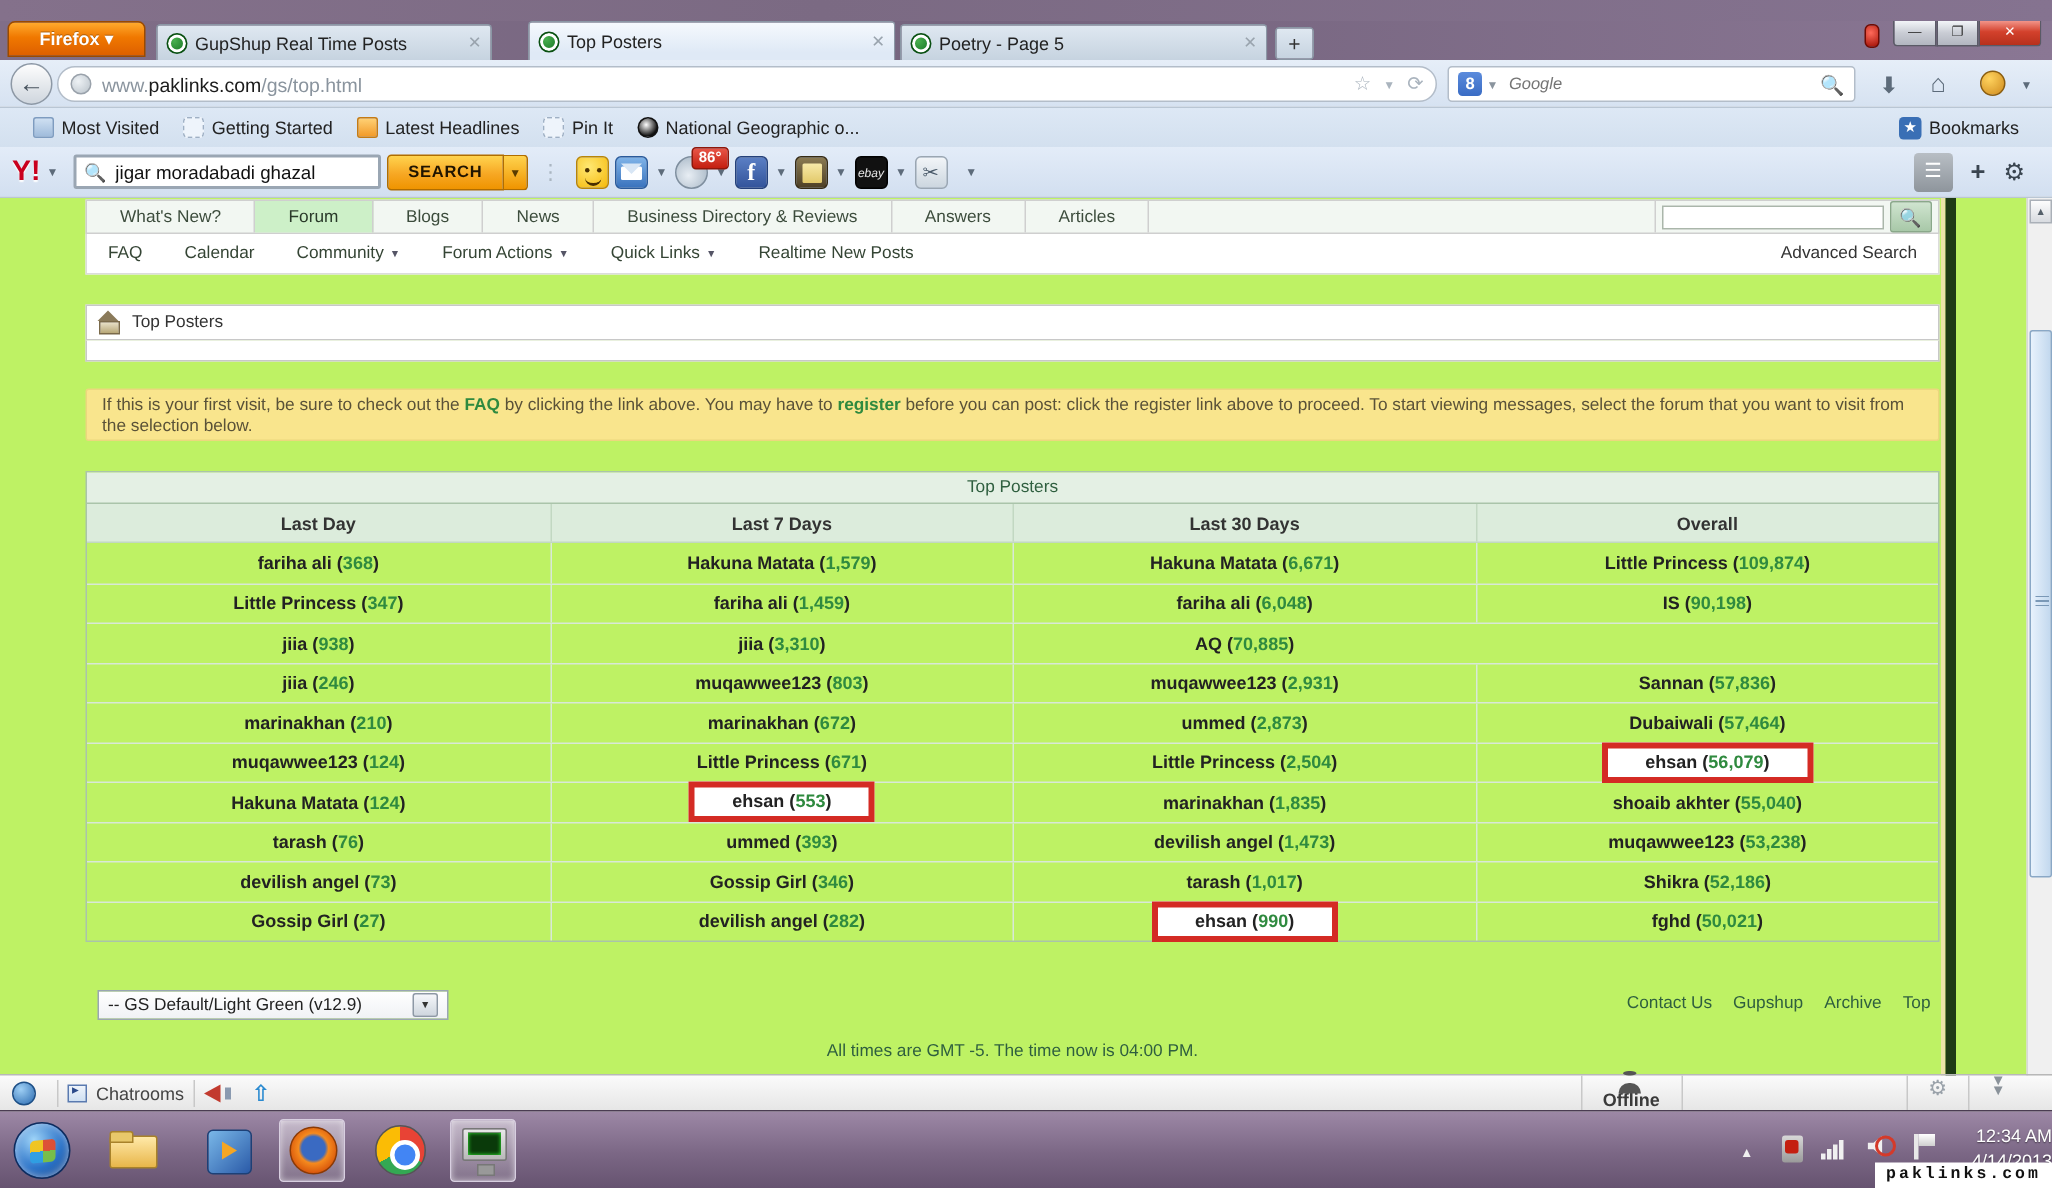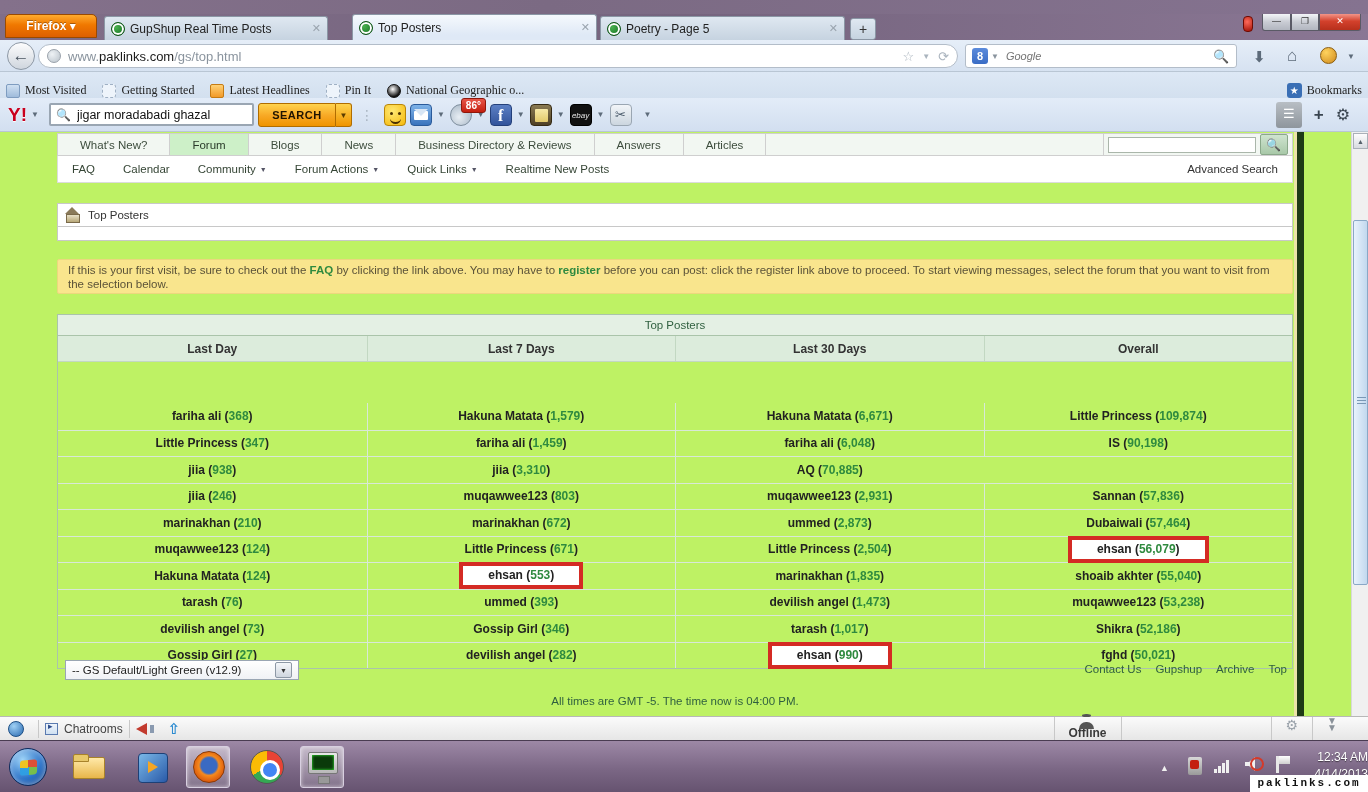--- a/index.html
+++ b/index.html
@@ -49,21 +49,21 @@
   #searchbox input{flex:1;border:0;outline:0;font-style:italic;font-size:11px;color:#777;background:transparent;font-family:inherit;}
   #searchbox .mag{color:#8a949e;font-size:13px;}
   .nav-right-icon{top:8px;font-size:15px;color:#5d6b7a;font-weight:bold;}
   #dl-icon{left:1253px;}
   #home-icon{left:1287px;font-size:17px;top:6px;}
   #monkey-icon{left:1320px;top:7px;width:17px;height:17px;border-radius:50%;
     background:radial-gradient(circle at 35% 30%,#ffd35e,#cf8a1d);border:1px solid #8a5d10;}
   #nav-caret{left:1347px;top:12px;font-size:8px;color:#5d6b7a;}
 
   
-  #bookmarksbar{left:0;top:72px;width:1368px;height:26px;background:linear-gradient(#dde8f5,#d3e0ef);display:flex;align-items:flex-end;padding:0 6px;font-size:12px;color:#222;font-family:Liberation Serif, serif;}
+  #bookmarksbar{left:0;top:72px;width:1368px;height:26px;background:linear-gradient(#dde8f5,#d3e0ef);display:flex;align-items:center;padding:0 22px;font-size:12px;color:#222;}
   .bm-item{display:flex;align-items:center;margin-right:16px;}
   .bm-ic{width:14px;height:14px;margin-right:5px;border-radius:2px;flex:none;}
   .ic-most-visited{background:linear-gradient(#cfe0f2,#9fbbdb);border:1px solid #7e9cc0;}
   .ic-dotted{border:1px dashed #9fb0c4;background:#eef4fb;border-radius:3px;}
   .ic-feed{background:linear-gradient(#ffd175,#f29a29);border:1px solid #c57b14;}
   .ic-natgeo{background:radial-gradient(circle at 40% 35%,#fff,#111 70%);border-radius:50%;border:1px solid #111;}
   #bm-right{margin-left:auto;display:flex;align-items:center;font-size:12px;}
   #bm-star{width:15px;height:15px;background:#3a6fb5;border-radius:3px;color:#fff;font-size:10px;line-height:15px;text-align:center;margin-right:5px;}
 
   
@@ -131,21 +131,21 @@
   .green-link{color:#2f8a3f;font-weight:bold;}
 
   
   #posters-table{position:absolute;left:0;top:182px;width:1236px;border:1px solid #aac4aa;}
   #table-title{height:21px;background:#e4f0e4;border-bottom:1px solid #aac4aa;text-align:center;line-height:20px;
     color:#2f5f3f;font-size:11.5px;}
   #table-headrow{display:flex;height:26px;background:#dcecdc;border-bottom:1px solid #c2d8c2;}
   .th{width:25%;text-align:center;line-height:26px;font-weight:bold;color:#333;font-size:12px;border-left:1px solid #c2d8c2;}
   .th:first-child{border-left:0;}
   .trow{display:flex;height:26.5px;border-top:1px solid #d8e8d8;}
-  .trow:first-of-type{border-top:0;margin-top:41px;}
+  .trow:first-of-type{border-top:0;}
   .td{width:25%;text-align:center;border-left:1px solid #d8e8d8;display:flex;align-items:center;justify-content:center;font-size:12px;}
   .td:first-child{border-left:0;}
   .pname{font-weight:bold;color:#222;}
   .pcount{font-weight:bold;color:#2f8a3f;}
   .redbox{border:4px solid #d42b24;padding:0 25px;margin:-4px 0;background:#fff;line-height:19px;white-space:nowrap;}
 
   
   #style-select{position:absolute;left:8px;top:528px;width:234px;height:20px;border:1px solid #9aa6b3;background:linear-gradient(#fff,#f0f2f5);
     font-size:11.5px;color:#222;display:flex;align-items:center;padding:0 6px;}
   #style-select .sel-btn{margin-left:auto;width:17px;height:16px;background:linear-gradient(#f5f7fa,#cfd6de);border:1px solid #8d98a5;

